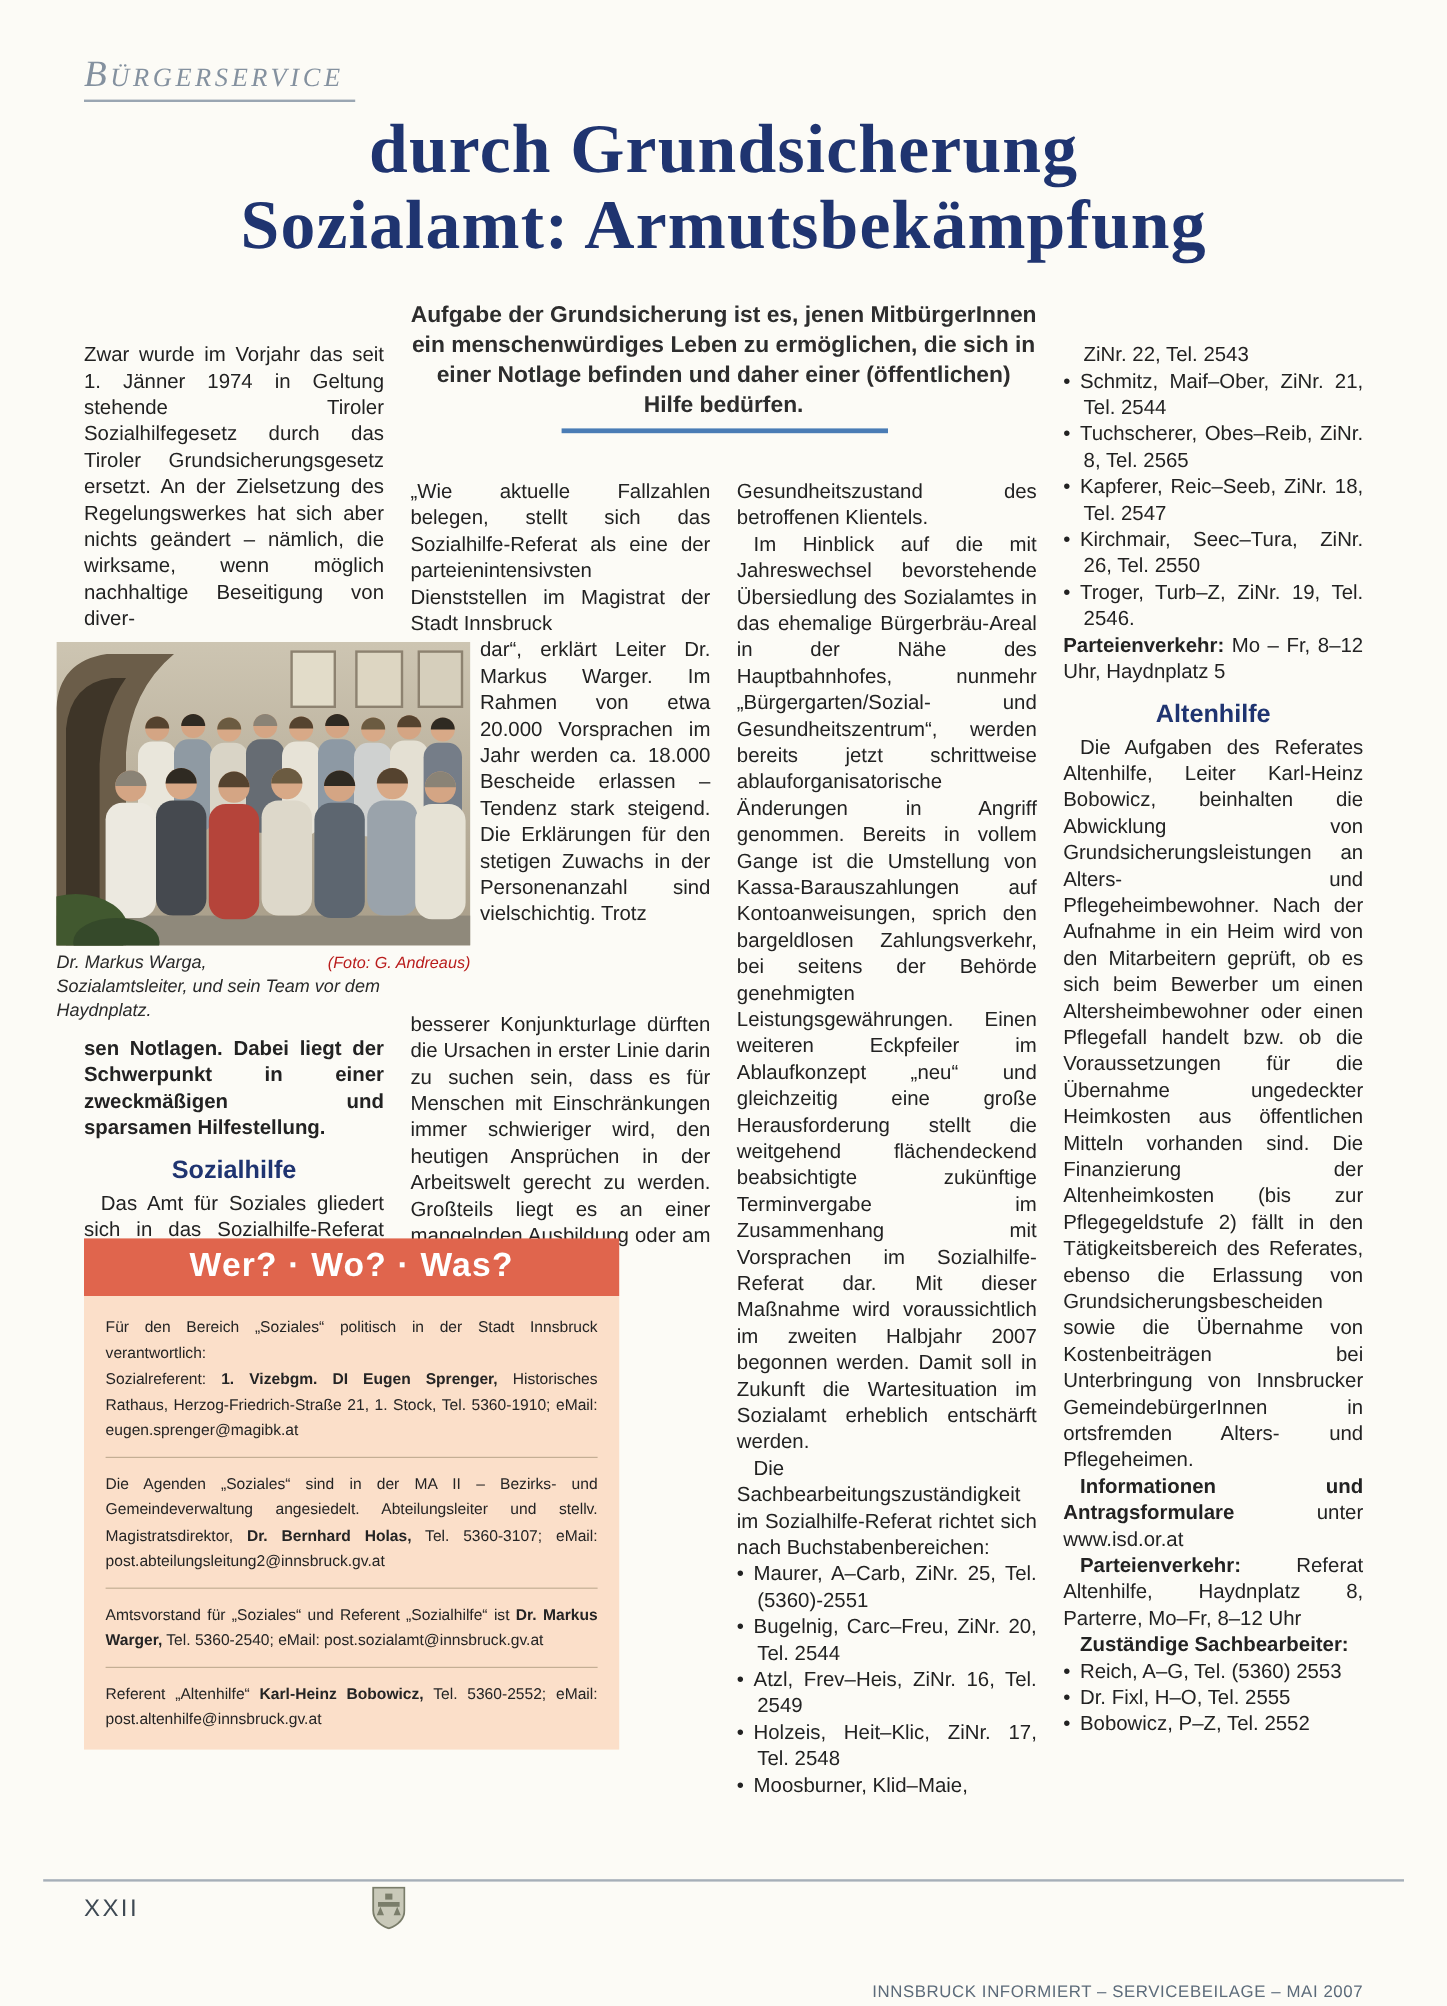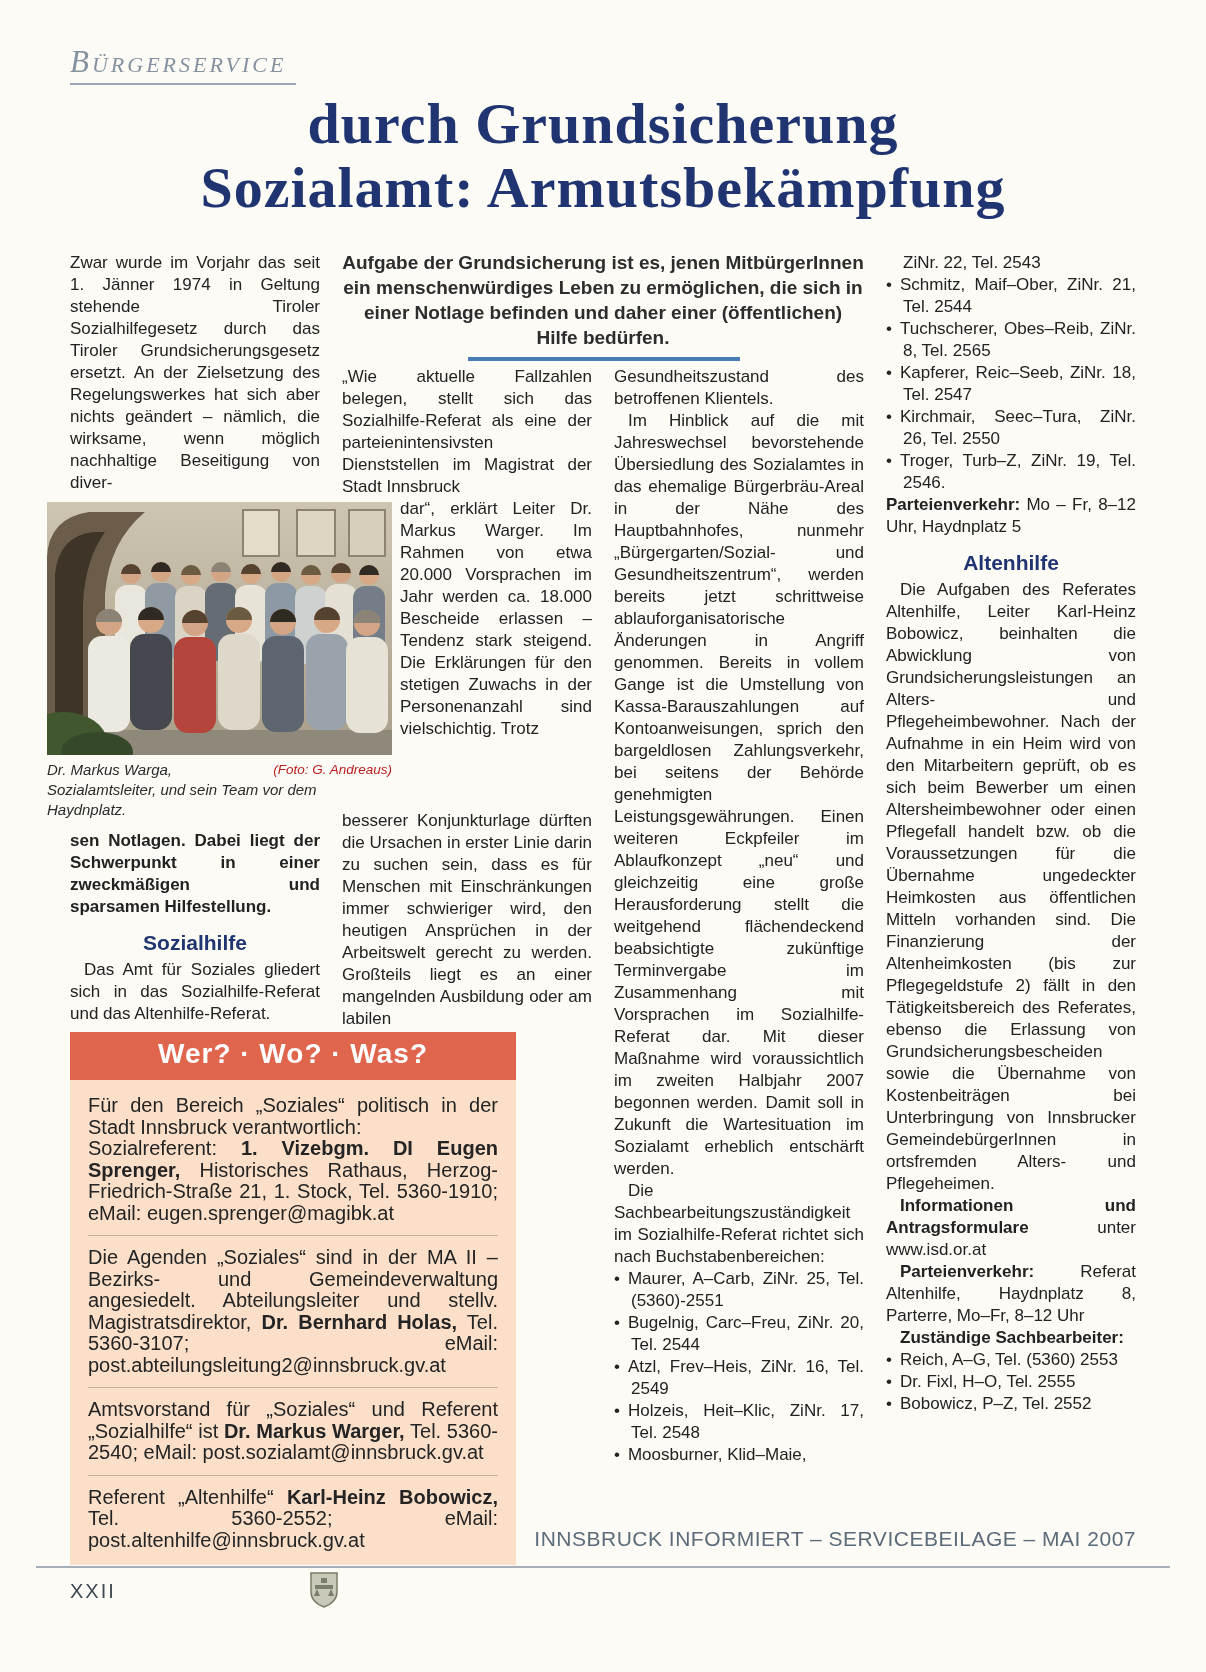--- a/index.html
+++ b/index.html
@@ -24,21 +24,21 @@
   .headline span { display:block; }
 
   
   .intro { position:absolute; left:342px; top:250px; width:522px; text-align:center;
     font-weight:bold; font-size:19px; line-height:25px; color:#2d2d2d; }
   .intro-rule { position:absolute; left:468px; top:357px; width:272px; height:4px;
     background:var(--rule,#4a7cb5); }
 
   
   .col { position:absolute; width:250px; font-size:17px; line-height:22px;
-    text-align:justify; hyphens:auto; -webkit-hyphens:auto; }
+    text-align:justify; hyphens:auto;margin-top:33px; -webkit-hyphens:auto; }
   .col p { margin:0; }
   .col1 { left:70px; top:252px; }
   .col2 { left:342px; top:366px; }
   .col3 { left:614px; top:366px; }
   .col4 { left:886px; top:252px; }
 
   .indent { text-indent:14px; }
   .wrap-indent { padding-left:58px; min-height:312px; }
   .cont { padding-left:17px; }
   .mt { margin-top:10px !important;font-weight:bold; }
@@ -56,31 +56,31 @@
   .bullets { margin:0; padding:0; list-style:none; }
   .bullets li { padding-left:17px; text-indent:-17px; text-align:justify;
     hyphens:auto; -webkit-hyphens:auto; }
   .bullets li::before { content:"•"; margin-right:8px; }
 
   
   .infobox { position:absolute; left:70px; top:1032px; width:446px; }
   .infobox-header { background:var(--boxheader,#e0654d); color:#fff; text-align:center;
     font-size:28px; font-weight:bold; padding:6px 0 10px; letter-spacing:1px; }
   .infobox-body { background:var(--boxbody,#fbdfc9); padding:15px 18px 14px;
-    font-size:20px; line-height:21.5px; color:#242424; }
+    font-size:13px; line-height:21.5px; color:#242424; }
   .infobox-body p { margin:0; text-align:justify; hyphens:auto; -webkit-hyphens:auto; }
   .divider { border-top:1px solid #c4ae94; margin:11px 0; }
 
   
   .footer-rule { position:absolute; left:36px; width:1134px; top:1566px; height:2px;
     background:#a6afb8; }
   .footer-page { position:absolute; left:70px; top:1580px; font-size:20px;
     letter-spacing:2px; color:#3f4a54; }
   .footer-crest { position:absolute; left:310px; top:1572px; line-height:0; }
-  .footer-title { position:absolute; right:70px; top:1527px; font-size:21px;
+  .footer-title { position:absolute; right:70px; top:1651px; font-size:14px;
     letter-spacing:0.5px; color:var(--footer,#5c6b7a); }
 
   b { font-weight:bold; }
 </style>
 </head>
 <body>
 
 <div class="page">
 
   <div class="masthead">

